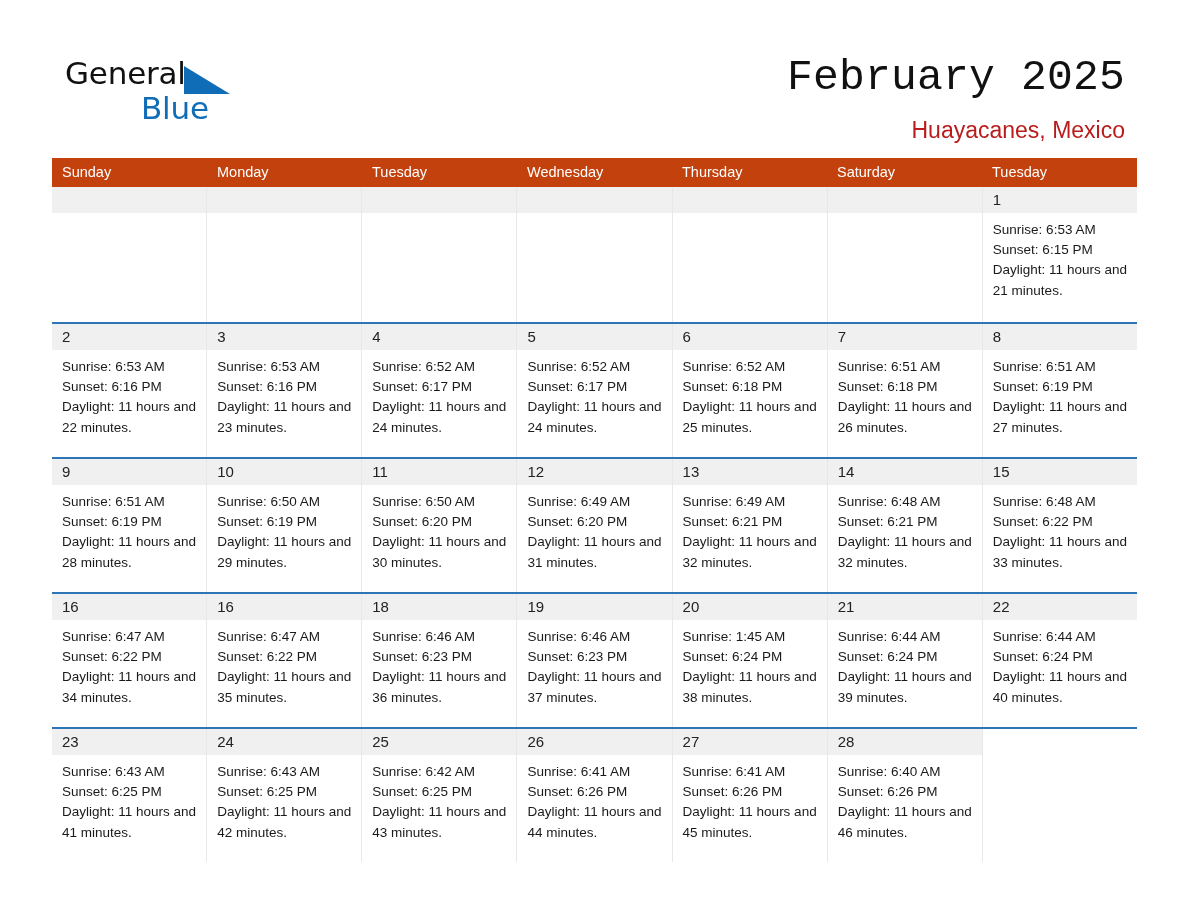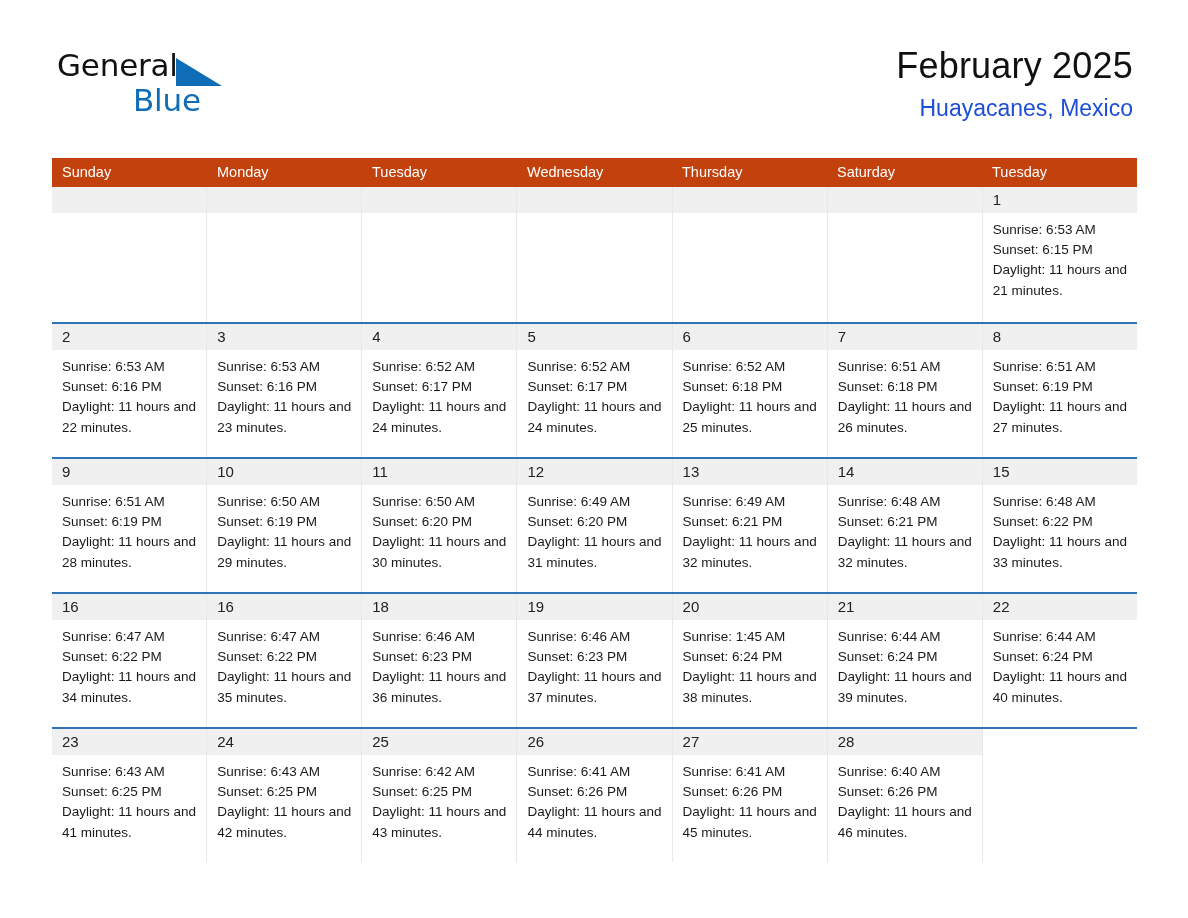--- a/index.html
+++ b/index.html
@@ -13,21 +13,21 @@
     height: 918px;
     font-family: "Liberation Sans", sans-serif;
     color: #1a1a1a;
     overflow: hidden;
   }
 
   .page {
     position: relative;
     width: 1188px;
     height: 874px;
-    padding: 0;
+    padding: 8px;
   }
 
   
   .masthead {
     position: relative;
     height: 118px;
     padding: 0 52px;
   }
 
   .brand {
@@ -65,33 +65,34 @@
     letter-spacing: -0.2px;
   }
 
   .title-block {
     position: absolute;
     right: 55px;
     top: 46px;
     text-align: right;
   }
   .month-title {
-    font-size: 36px;
+    font-size: 43px;
     font-weight: normal;
     color: #111111;
     line-height: 1.12;
     letter-spacing: 0.2px;
     white-space: nowrap;
+    font-family: Liberation Mono, monospace;
   }
   .location-title {
     font-size: 23px;
     font-weight: normal;
-    color: #1d4ed8;
+    color: #b91c1c;
     line-height: 1.2;
-    margin-top: 9px;
+    margin-top: 15px;
     white-space: nowrap;
   }
 
   
   .calendar {
     position: absolute;
     left: 52px;
     top: 158px;
     width: 1085px;
   }

